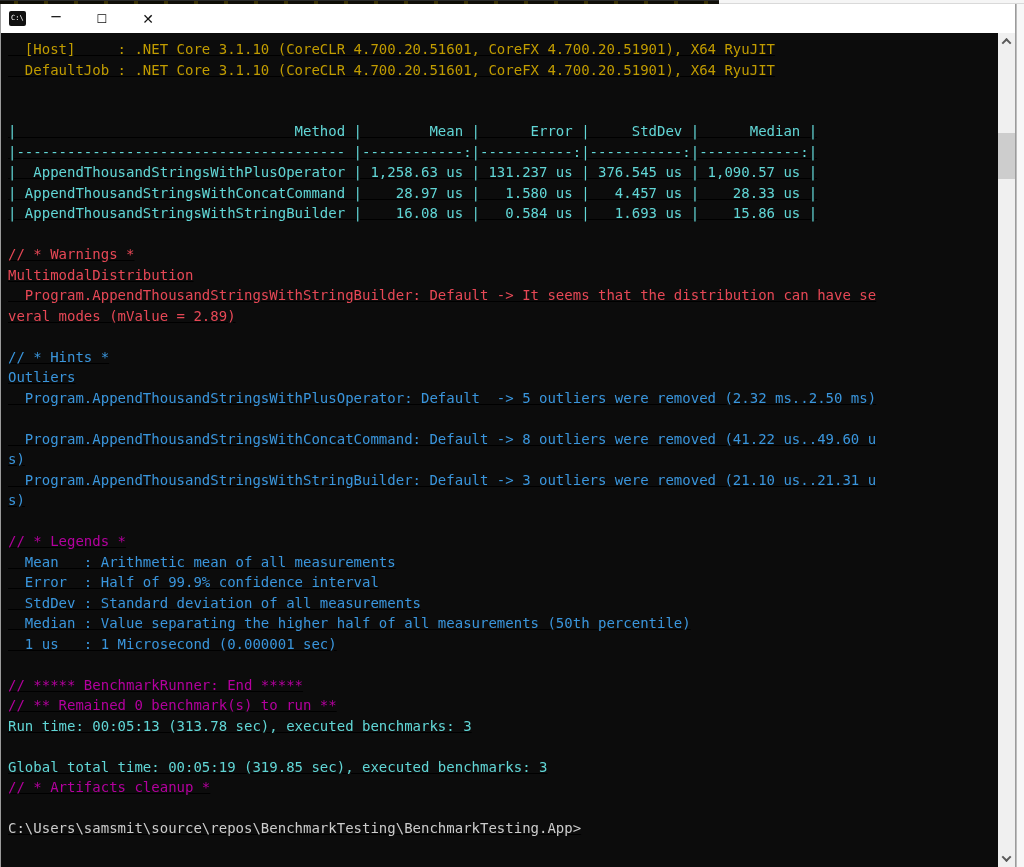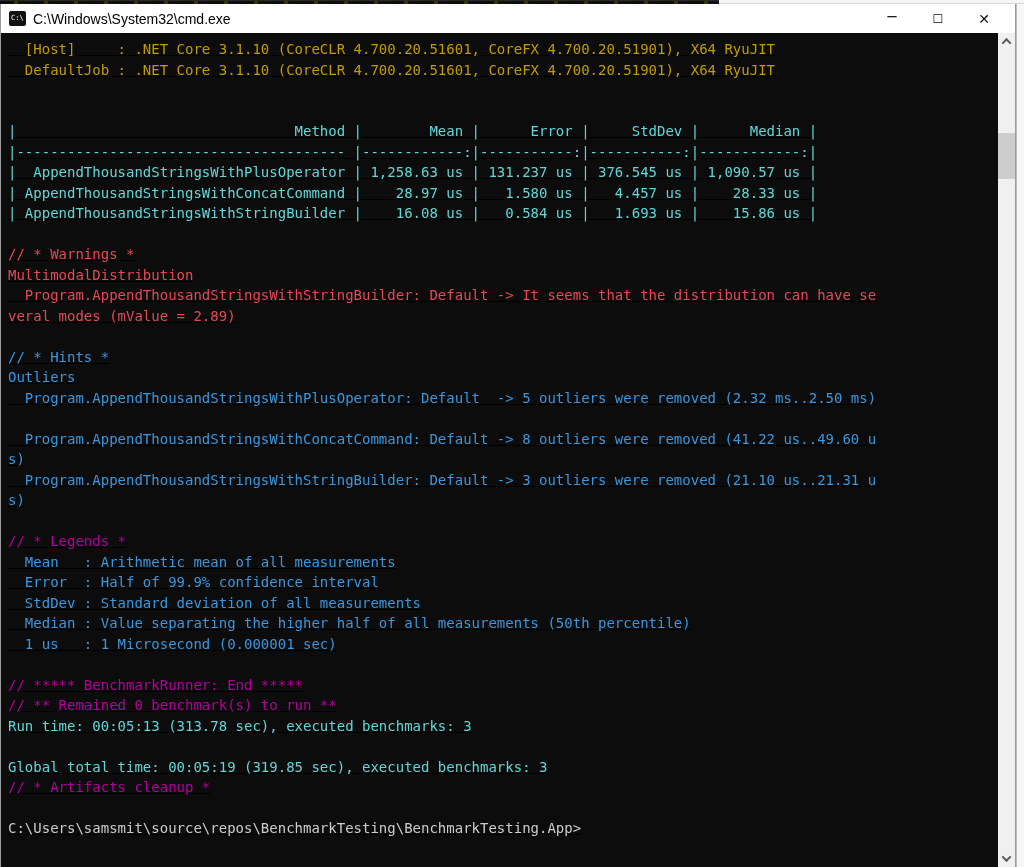--- a/index.html
+++ b/index.html
@@ -72,21 +72,20 @@
 </head>
 <body>
 
 <div class="screen">
   <div class="behind-strip"></div>
   <div class="behind-strip-right"></div>
 
   <div class="window">
     <div class="titlebar">
       <span class="cmd-icon">C:\</span>
-      <span class="title">C:\Windows\System32\cmd.exe</span>
       <div class="caption-buttons">
         <button class="cap min">
           <span class="glyph">─</span>
         </button>
         <button class="cap max">
           <span class="glyph">☐</span>
         </button>
         <button class="cap close">
           <span class="glyph">✕</span>
         </button>

